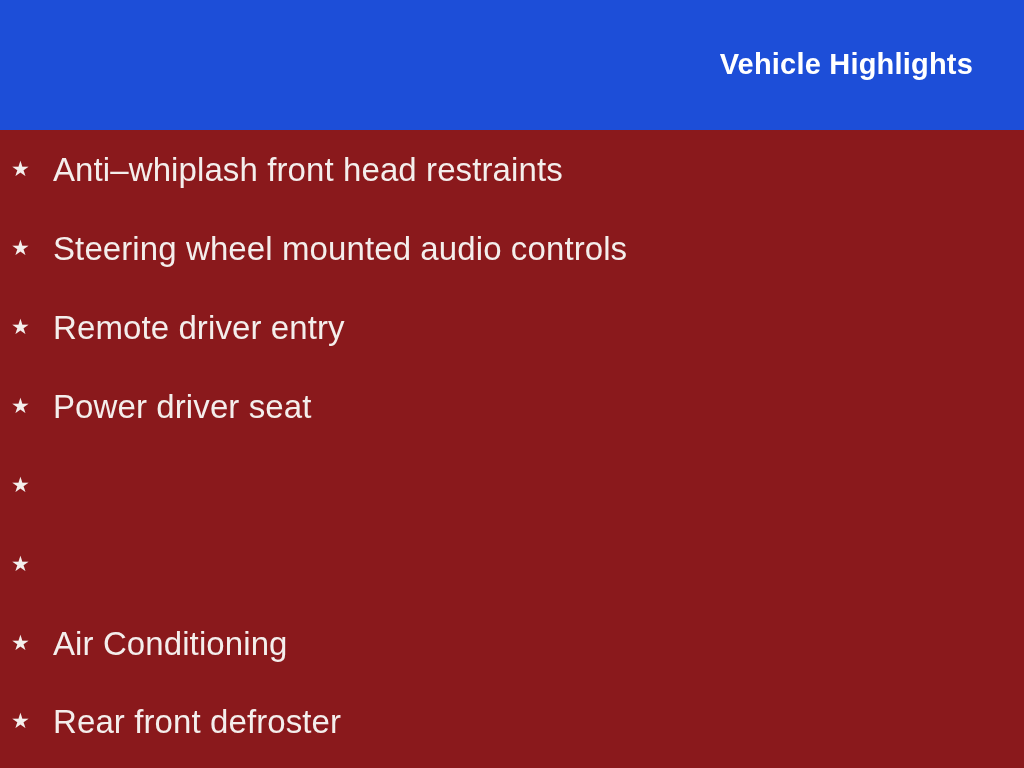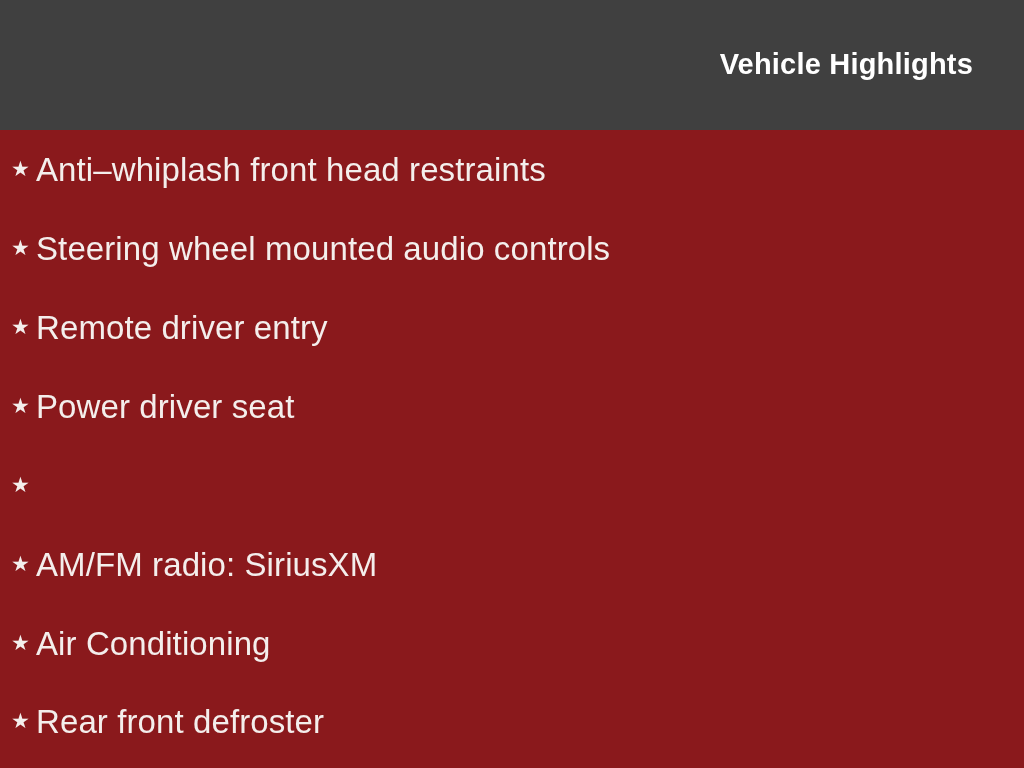--- a/index.html
+++ b/index.html
@@ -22,21 +22,21 @@
     background: #8a191c;
   }
 
   
   #header-band {
     position: absolute;
     top: 0;
     left: 0;
     width: 1024px;
     height: 130px;
-    background: #404040;
+    background: #1d4ed8;
     box-sizing: border-box;
   }
 
   #slide-title {
     position: absolute;
     right: 51px;
     top: 45px;
     margin: 0;
     font-family: "Liberation Sans", "DejaVu Sans", sans-serif;
     font-size: 29px;
@@ -94,21 +94,21 @@
     font-size: 21px;
     line-height: 22px;
     color: #f4eeec;
     text-align: left;
     display: inline-block;
     transform: translateY(-1px);
   }
 
   .item-label {
     flex: 0 0 auto;
-    margin-left: 3px;
+    margin-left: 20px;
     font-family: "Liberation Sans", "DejaVu Sans", sans-serif;
     font-size: 33px;
     font-weight: normal;
     letter-spacing: 0.1px;
     color: #f4eeec;
     line-height: 40px;
     white-space: nowrap;
   }
 </style>
 </head>
@@ -142,21 +142,20 @@
         <span class="bullet-star">★</span>
         <span class="item-label">Power driver seat</span>
       </li>
 
       <li class="highlight-item row-4">
         <span class="bullet-star">★</span>
       </li>
 
       <li class="highlight-item row-5">
         <span class="bullet-star">★</span>
-        <span class="item-label">AM/FM radio: SiriusXM</span>
       </li>
 
       <li class="highlight-item row-6">
         <span class="bullet-star">★</span>
         <span class="item-label">Air Conditioning</span>
       </li>
 
       <li class="highlight-item row-7">
         <span class="bullet-star">★</span>
         <span class="item-label">Rear front defroster</span>

